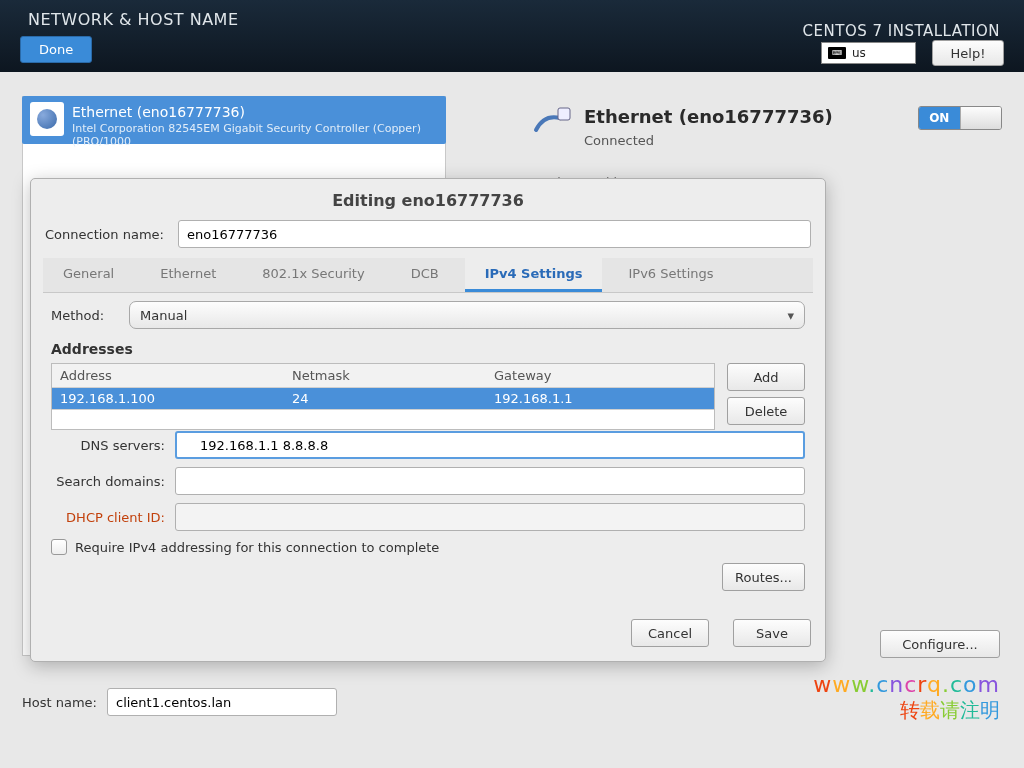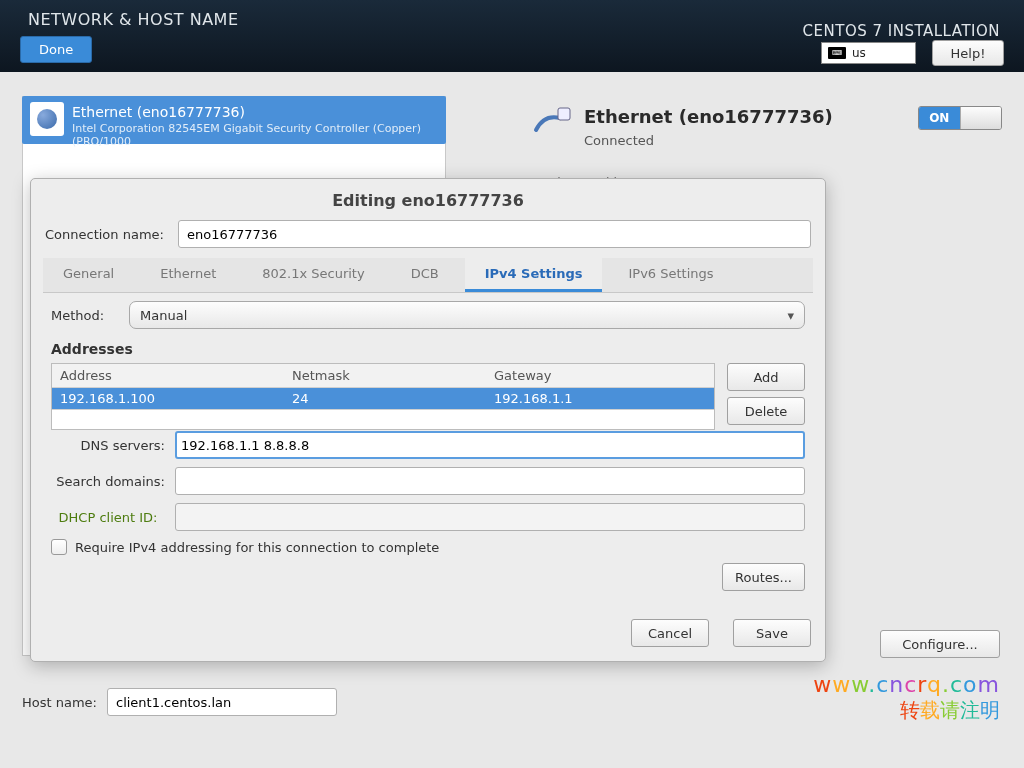--- a/index.html
+++ b/index.html
@@ -79,23 +79,23 @@
 .col-a { flex: 0 0 232px; }
 .col-n { flex: 0 0 202px; }
 .col-g { flex: 1; }
 .addr-btns { display: flex; flex-direction: column; gap: 6px; }
 .btn { height: 28px; min-width: 78px; background: linear-gradient(#fdfdfd,#e8e8e8); border: 1px solid #a0a0a0; border-radius: 3px; font-size: 13px; color: #333; cursor: pointer; padding: 0 12px; }
 
 
 .fields { margin: 1px 6px 4px; }
 .frow { display: flex; align-items: center; margin-bottom: 8px; }
 .frow label { width: 124px; text-align: right; padding-right: 10px; font-size: 13px; color: #333; }
-.frow.disabled label { color: #4d7c0f; text-align: center; }
+.frow.disabled label { color: #c2410c; }
 .frow input { flex: 1; height: 28px; border: 1px solid #b0b0b0; border-radius: 3px; padding: 0 8px; font-size: 13px; background: #fff; }
-.frow input.focus { border: 2px solid #5a9de0; padding: 0 4px; }
+.frow input.focus { border: 2px solid #5a9de0; padding: 0 23px; }
 .frow.disabled input { background: #f3f3f3; color: #999; }
 .chkrow { display: flex; align-items: center; margin: 6px 6px 8px; font-size: 13px; color: #333; }
 .chkrow .chk { width: 16px; height: 16px; border: 1px solid #999; border-radius: 3px; background: linear-gradient(#fff,#eee); margin-right: 8px; cursor: pointer; }
 
 .routes { display: flex; justify-content: flex-end; margin: 6px 6px 0; }
 
 .modal-foot { display: flex; justify-content: flex-end; gap: 24px; margin-top: 28px; }
 
 .list-box { position: absolute; top: 96px; left: 22px; width: 424px; height: 560px; border: 1px solid #c8c8c8; background: #fff; }
 </style>

